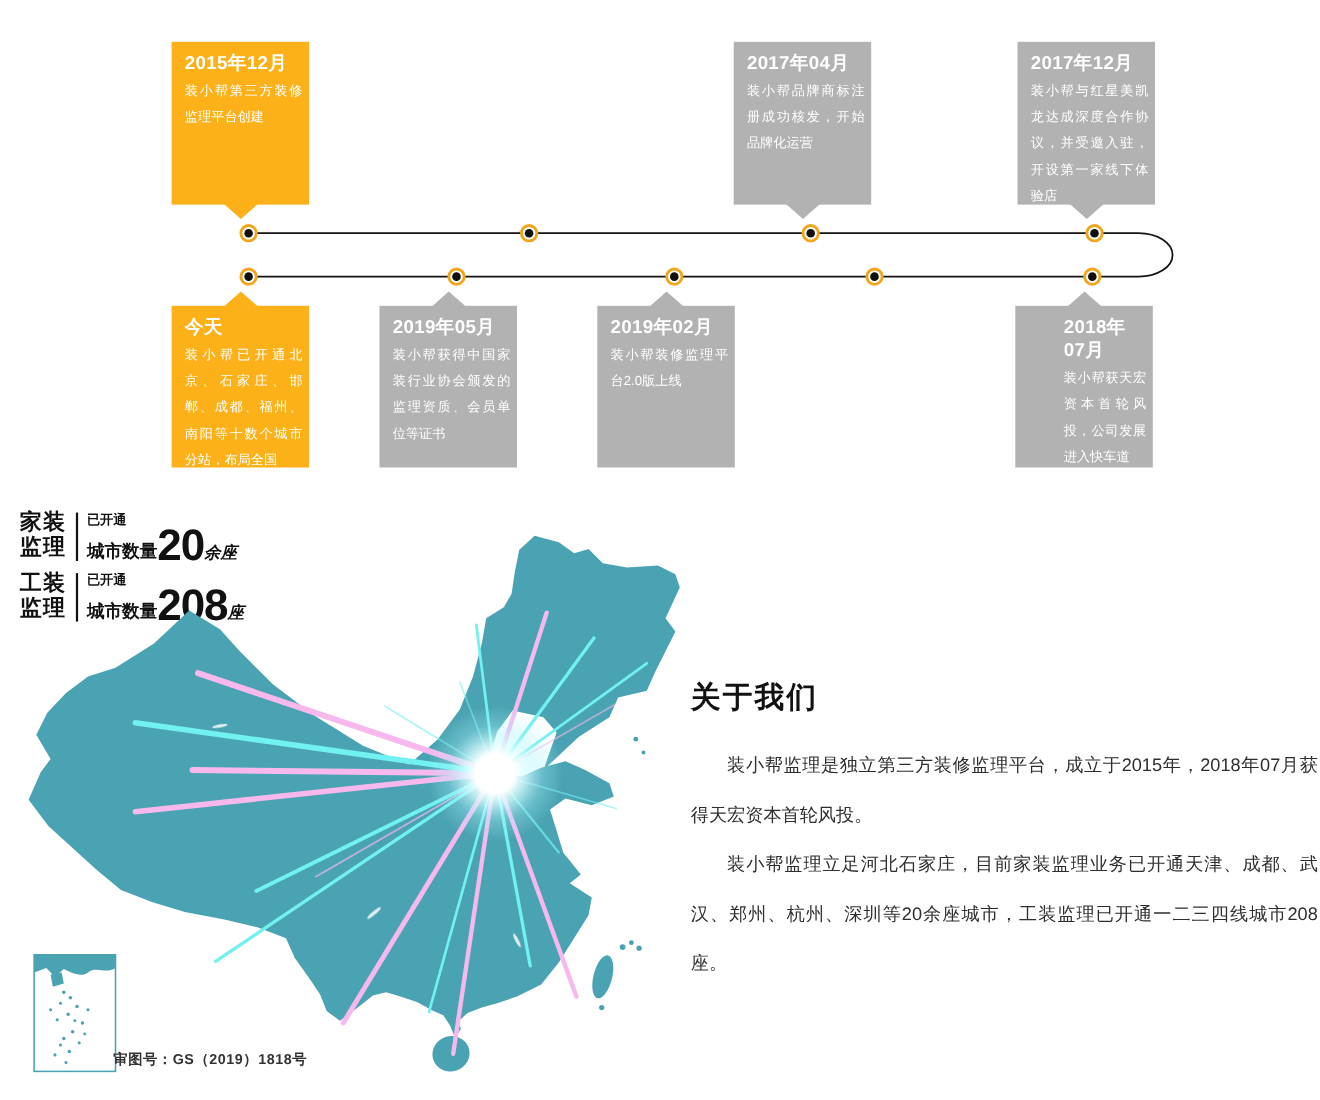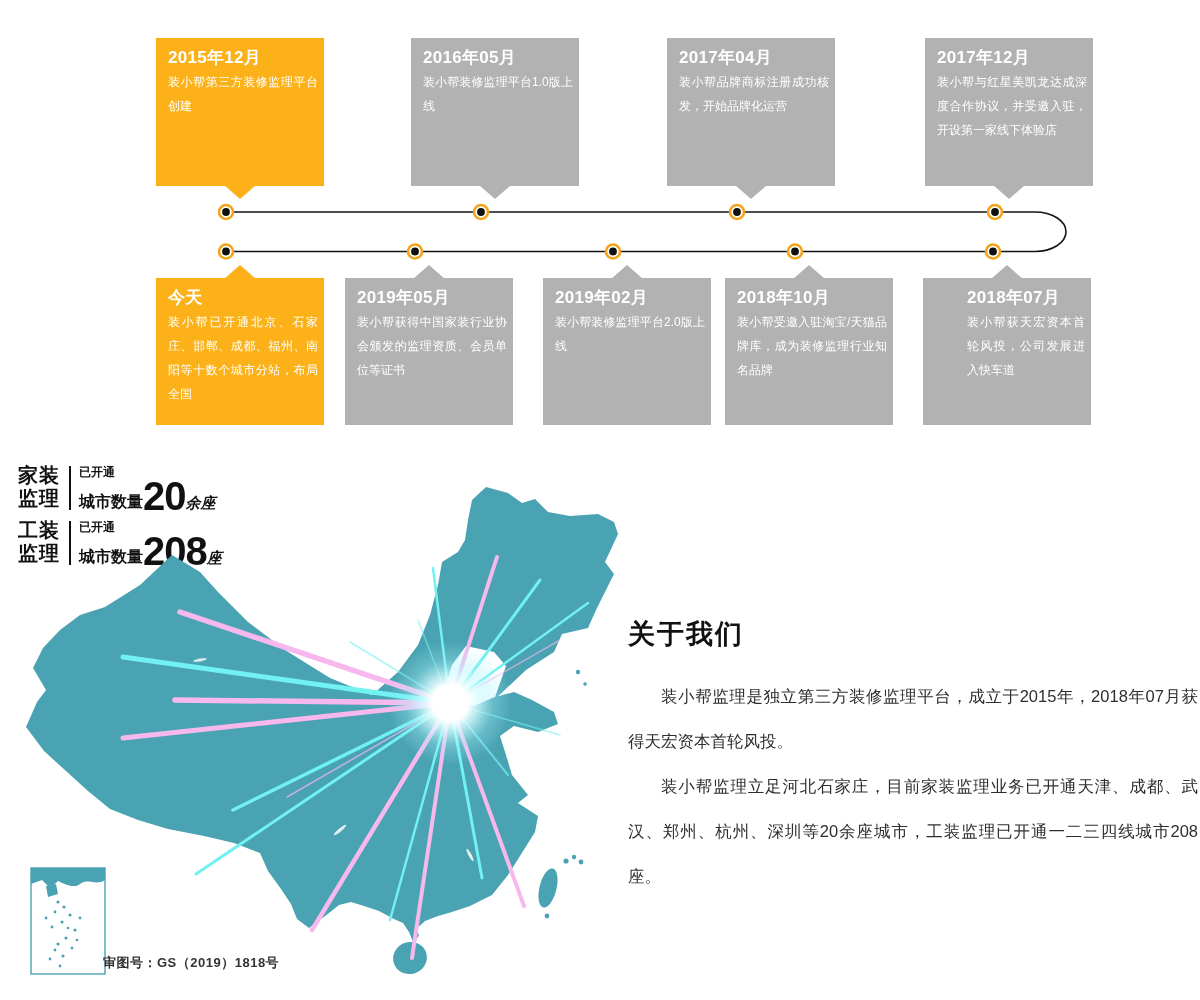--- a/index.html
+++ b/index.html
@@ -4,21 +4,21 @@
 <style>
   * { margin:0; padding:0; box-sizing:border-box; }
   html,body { background:#fff; }
   .page {
     position:relative; width:1200px; height:1000px; margin:0 auto;
     background:#fff; overflow:hidden;
     font-family:"Liberation Sans", "DejaVu Sans", sans-serif;
   }
   
   .card {
-    position:absolute; width:168px; color:#fff;
+    position:absolute; width:125px; color:#fff;
     padding:9px 6px 0 12px;
   }
   .card.row-top { top:38px; height:148px; }
   .card.row-bottom { top:278px; height:147px; }
   .card.orange { background:#fbb117; }
   .card.gray { background:#b2b2b2; }
   .card .date { font-size:17px; font-weight:bold; line-height:21px; margin-bottom:2px; letter-spacing:.3px; }
   .card .desc { font-size:12px; line-height:24px; text-align:justify; }
   .ptr {
     position:absolute; left:50%; transform:translateX(-50%);
@@ -95,25 +95,20 @@
           <circle cx="993" cy="251.5" r="3.9" fill="#101010"></circle>
         </g>
     </g>
   </svg>
 
   <div class="card row-top orange c1">
     <div class="date">2015年12月</div>
     <div class="desc">装小帮第三方装修监理平台创建</div>
     <div class="ptr"></div>
   </div>
-  <div class="card row-top gray c2">
-    <div class="date">2016年05月</div>
-    <div class="desc">装小帮装修监理平台1.0版上线</div>
-    <div class="ptr"></div>
-  </div>
   <div class="card row-top gray c3">
     <div class="date">2017年04月</div>
     <div class="desc">装小帮品牌商标注册成功核发，开始品牌化运营</div>
     <div class="ptr"></div>
   </div>
   <div class="card row-top gray c4">
     <div class="date">2017年12月</div>
     <div class="desc">装小帮与红星美凯龙达成深度合作协议，并受邀入驻，开设第一家线下体验店</div>
     <div class="ptr"></div>
   </div>
@@ -125,25 +120,20 @@
   </div>
   <div class="card row-bottom gray d2">
     <div class="ptr"></div>
     <div class="date">2019年05月</div>
     <div class="desc">装小帮获得中国家装行业协会颁发的监理资质、会员单位等证书</div>
   </div>
   <div class="card row-bottom gray d3">
     <div class="ptr"></div>
     <div class="date">2019年02月</div>
     <div class="desc">装小帮装修监理平台2.0版上线</div>
-  </div>
-  <div class="card row-bottom gray d4">
-    <div class="ptr"></div>
-    <div class="date">2018年10月</div>
-    <div class="desc">装小帮受邀入驻淘宝/天猫品牌库，成为装修监理行业知名品牌</div>
   </div>
   <div class="card row-bottom gray d5">
     <div class="ptr"></div>
     <div class="date">2018年07月</div>
     <div class="desc">装小帮获天宏资本首轮风投，公司发展进入快车道</div>
   </div>
 
   <div class="stats">
     <div class="stat-row">
       <div class="stat-cat">

